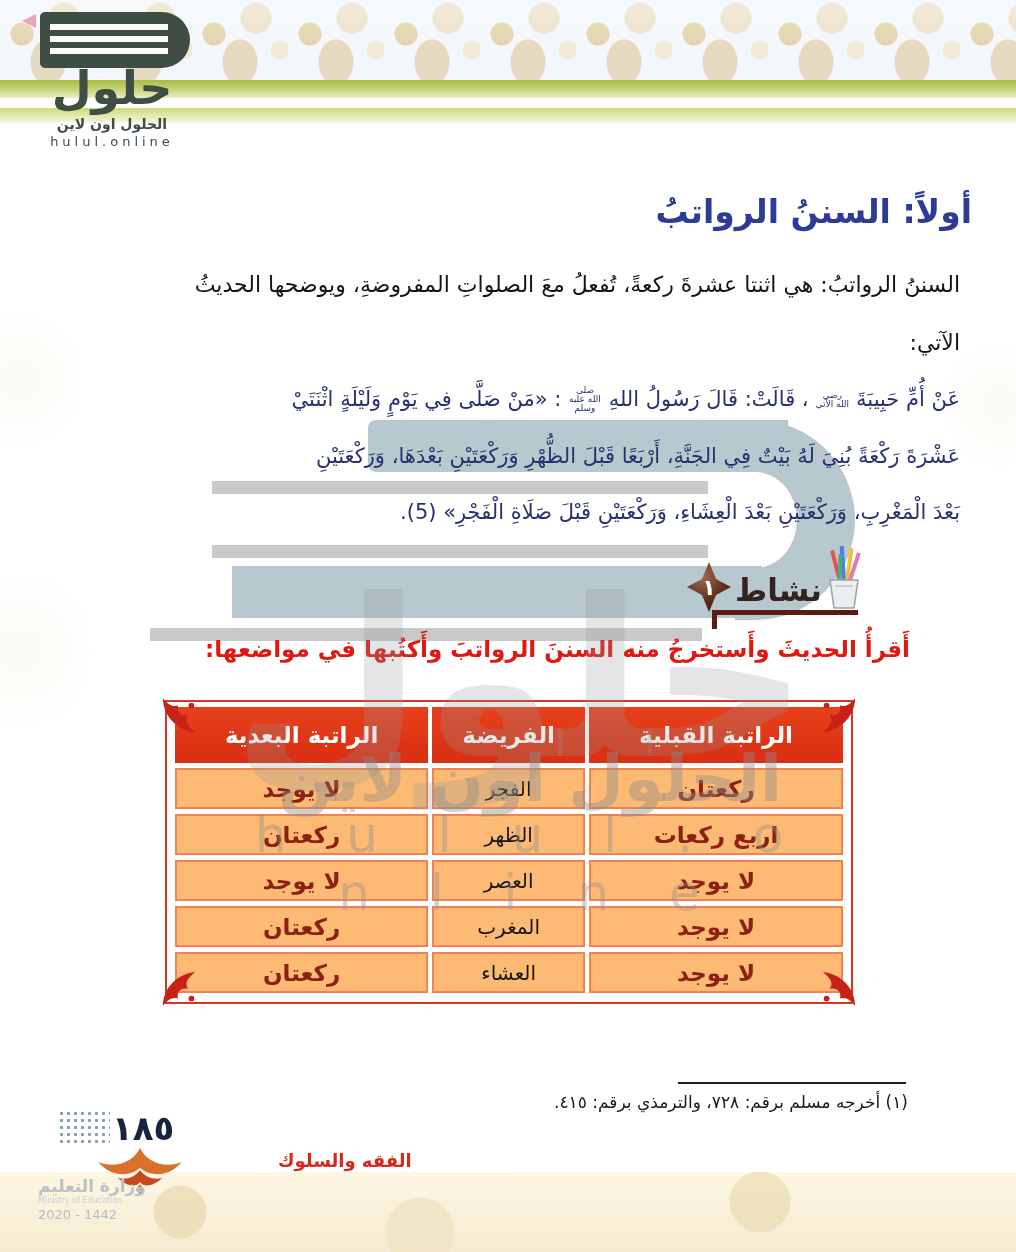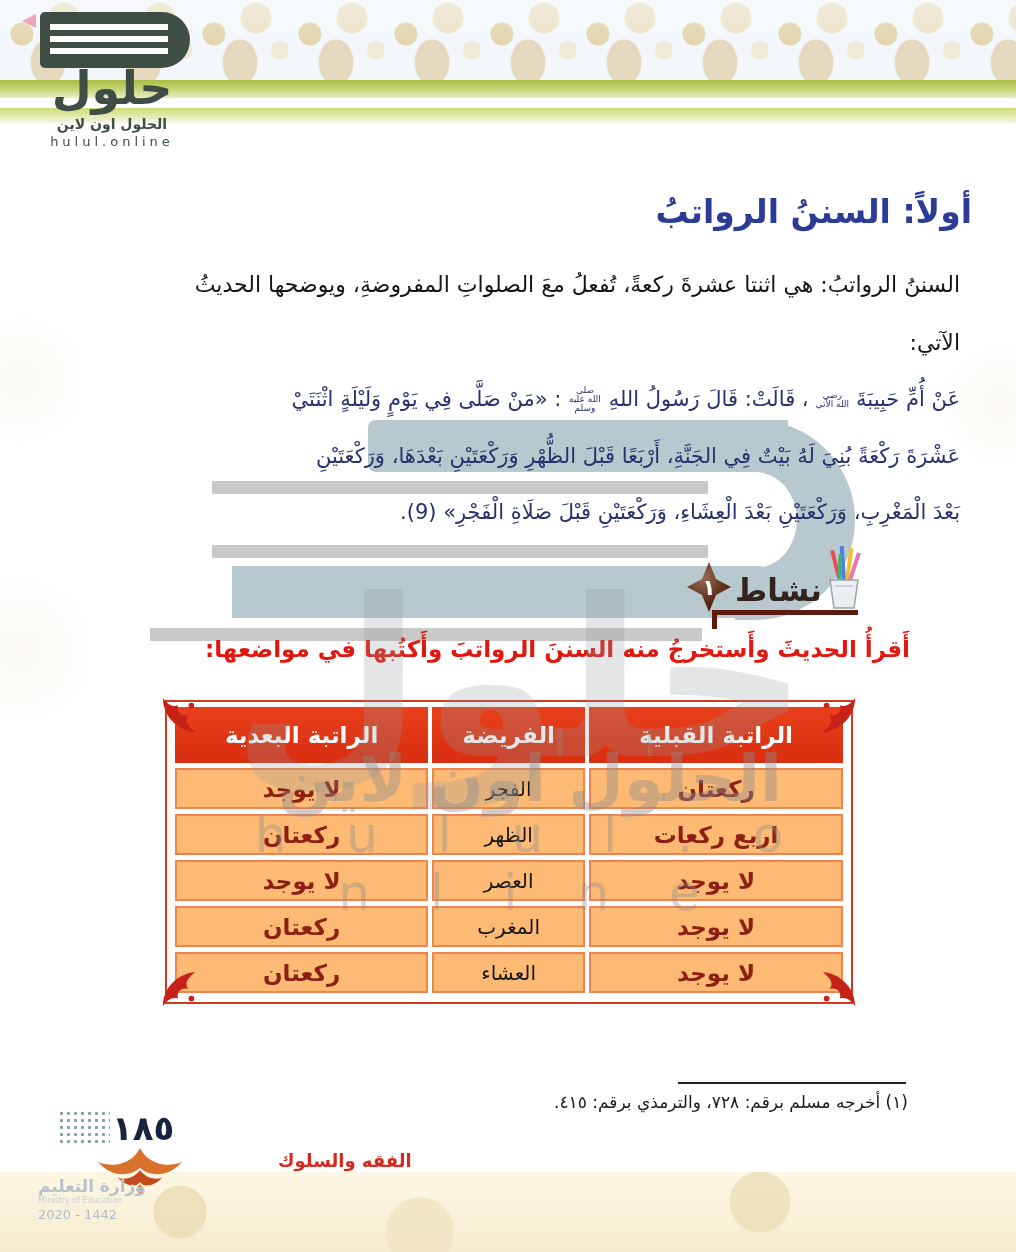--- a/index.html
+++ b/index.html
@@ -170,21 +170,21 @@
   <div class="wm wm-stripe wm-st3"></div>
 
   <div class="hadith-line" style="top:386px;">
     <span>عَنْ أُمِّ حَبِيبَةَ</span>
     <span class="honorific">رضي الله الآتي</span>
     <span>، قَالَتْ: قَالَ رَسُولُ اللهِ</span>
     <span class="honorific">صلى الله عليه وسلم</span>
     <span>: «مَنْ صَلَّى فِي يَوْمٍ وَلَيْلَةٍ اثْنَتَيْ</span>
   </div>
   <div class="hadith-line" style="top:444px;">عَشْرَةَ رَكْعَةً بُنِيَ لَهُ بَيْتٌ فِي الجَنَّةِ، أَرْبَعًا قَبْلَ الظُّهْرِ وَرَكْعَتَيْنِ بَعْدَهَا، وَرَكْعَتَيْنِ</div>
-  <div class="hadith-line" style="top:500px;">بَعْدَ الْمَغْرِبِ، وَرَكْعَتَيْنِ بَعْدَ الْعِشَاءِ، وَرَكْعَتَيْنِ قَبْلَ صَلَاةِ الْفَجْرِ» (9).</div>
+  <div class="hadith-line" style="top:500px;">بَعْدَ الْمَغْرِبِ، وَرَكْعَتَيْنِ بَعْدَ الْعِشَاءِ، وَرَكْعَتَيْنِ قَبْلَ صَلَاةِ الْفَجْرِ» (5).</div>
 
   <div class="act-line"></div>
   <div class="act-line-stub"></div>
   <div class="act-diamond">
     <span class="act-num">١</span>
   </div>
   <div class="act-label">نشاط</div>
   <div class="pencil-cup">
     <svg width="44" height="66" viewBox="0 0 44 66">
       <rect x="12" y="4" width="4" height="34" fill="#e94f4f" transform="rotate(-14 14 20)"></rect>

